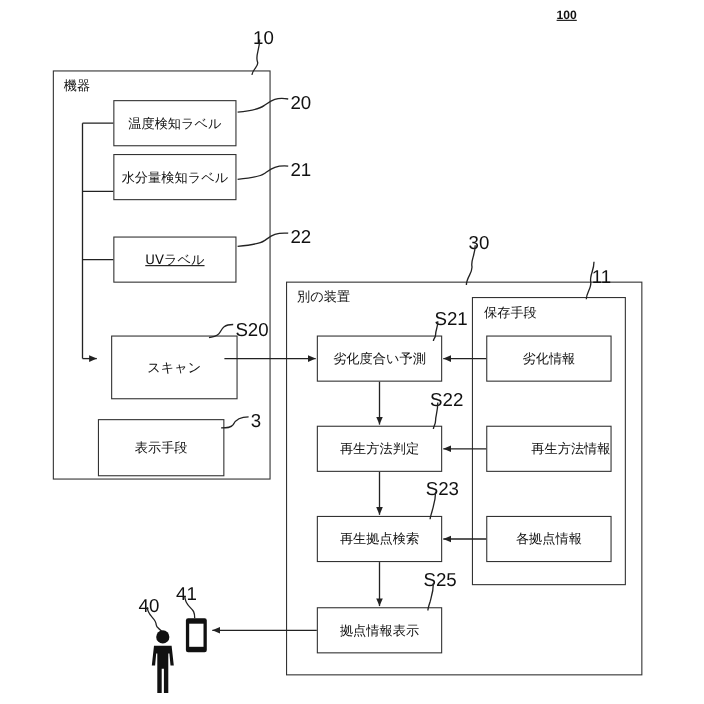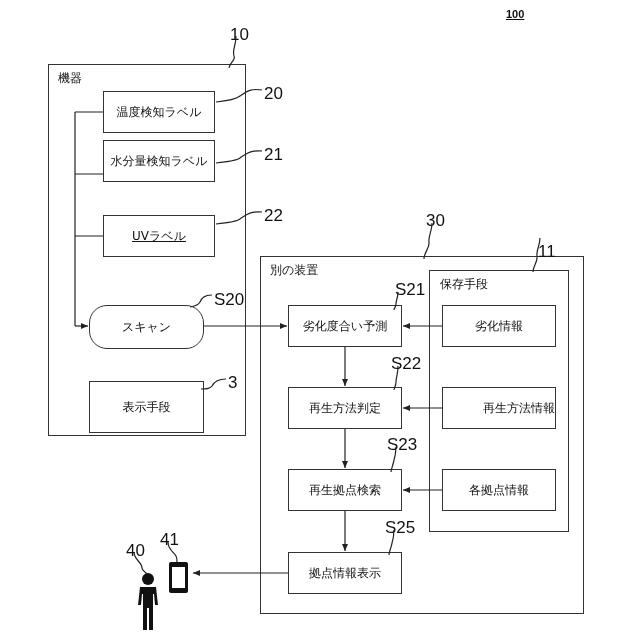--- a/index.html
+++ b/index.html
@@ -23,21 +23,21 @@
 
 <div class="box" style="left:103px;top:91px;width:112px;height:42px;">温度検知ラベル</div>
 <div class="ref" style="left:264px;top:84px;">20</div>
 
 <div class="box" style="left:103px;top:140px;width:112px;height:42px;">水分量検知ラベル</div>
 <div class="ref" style="left:264px;top:145px;">21</div>
 
 <div class="box" style="left:103px;top:215px;width:112px;height:42px;text-decoration:underline;">UVラベル</div>
 <div class="ref" style="left:264px;top:206px;">22</div>
 
-<div class="box" style="left:89px;top:305px;width:115px;height:44px;border-radius:18px;">スキャン</div>
+<div class="box" style="left:101px;top:305px;width:115px;height:58px;">スキャン</div>
 <div class="ref" style="left:214px;top:290px;">S20</div>
 
 <div class="box" style="left:89px;top:381px;width:115px;height:52px;">表示手段</div>
 <div class="ref" style="left:228px;top:373px;">3</div>
 
 <div class="frame" style="left:260px;top:256px;width:324px;height:358px;"></div>
 <div class="frame-title" style="left:270px;top:262px;">別の装置</div>
 <div class="ref" style="left:426px;top:211px;">30</div>
 
 <div class="frame" style="left:429px;top:270px;width:140px;height:262px;"></div>

